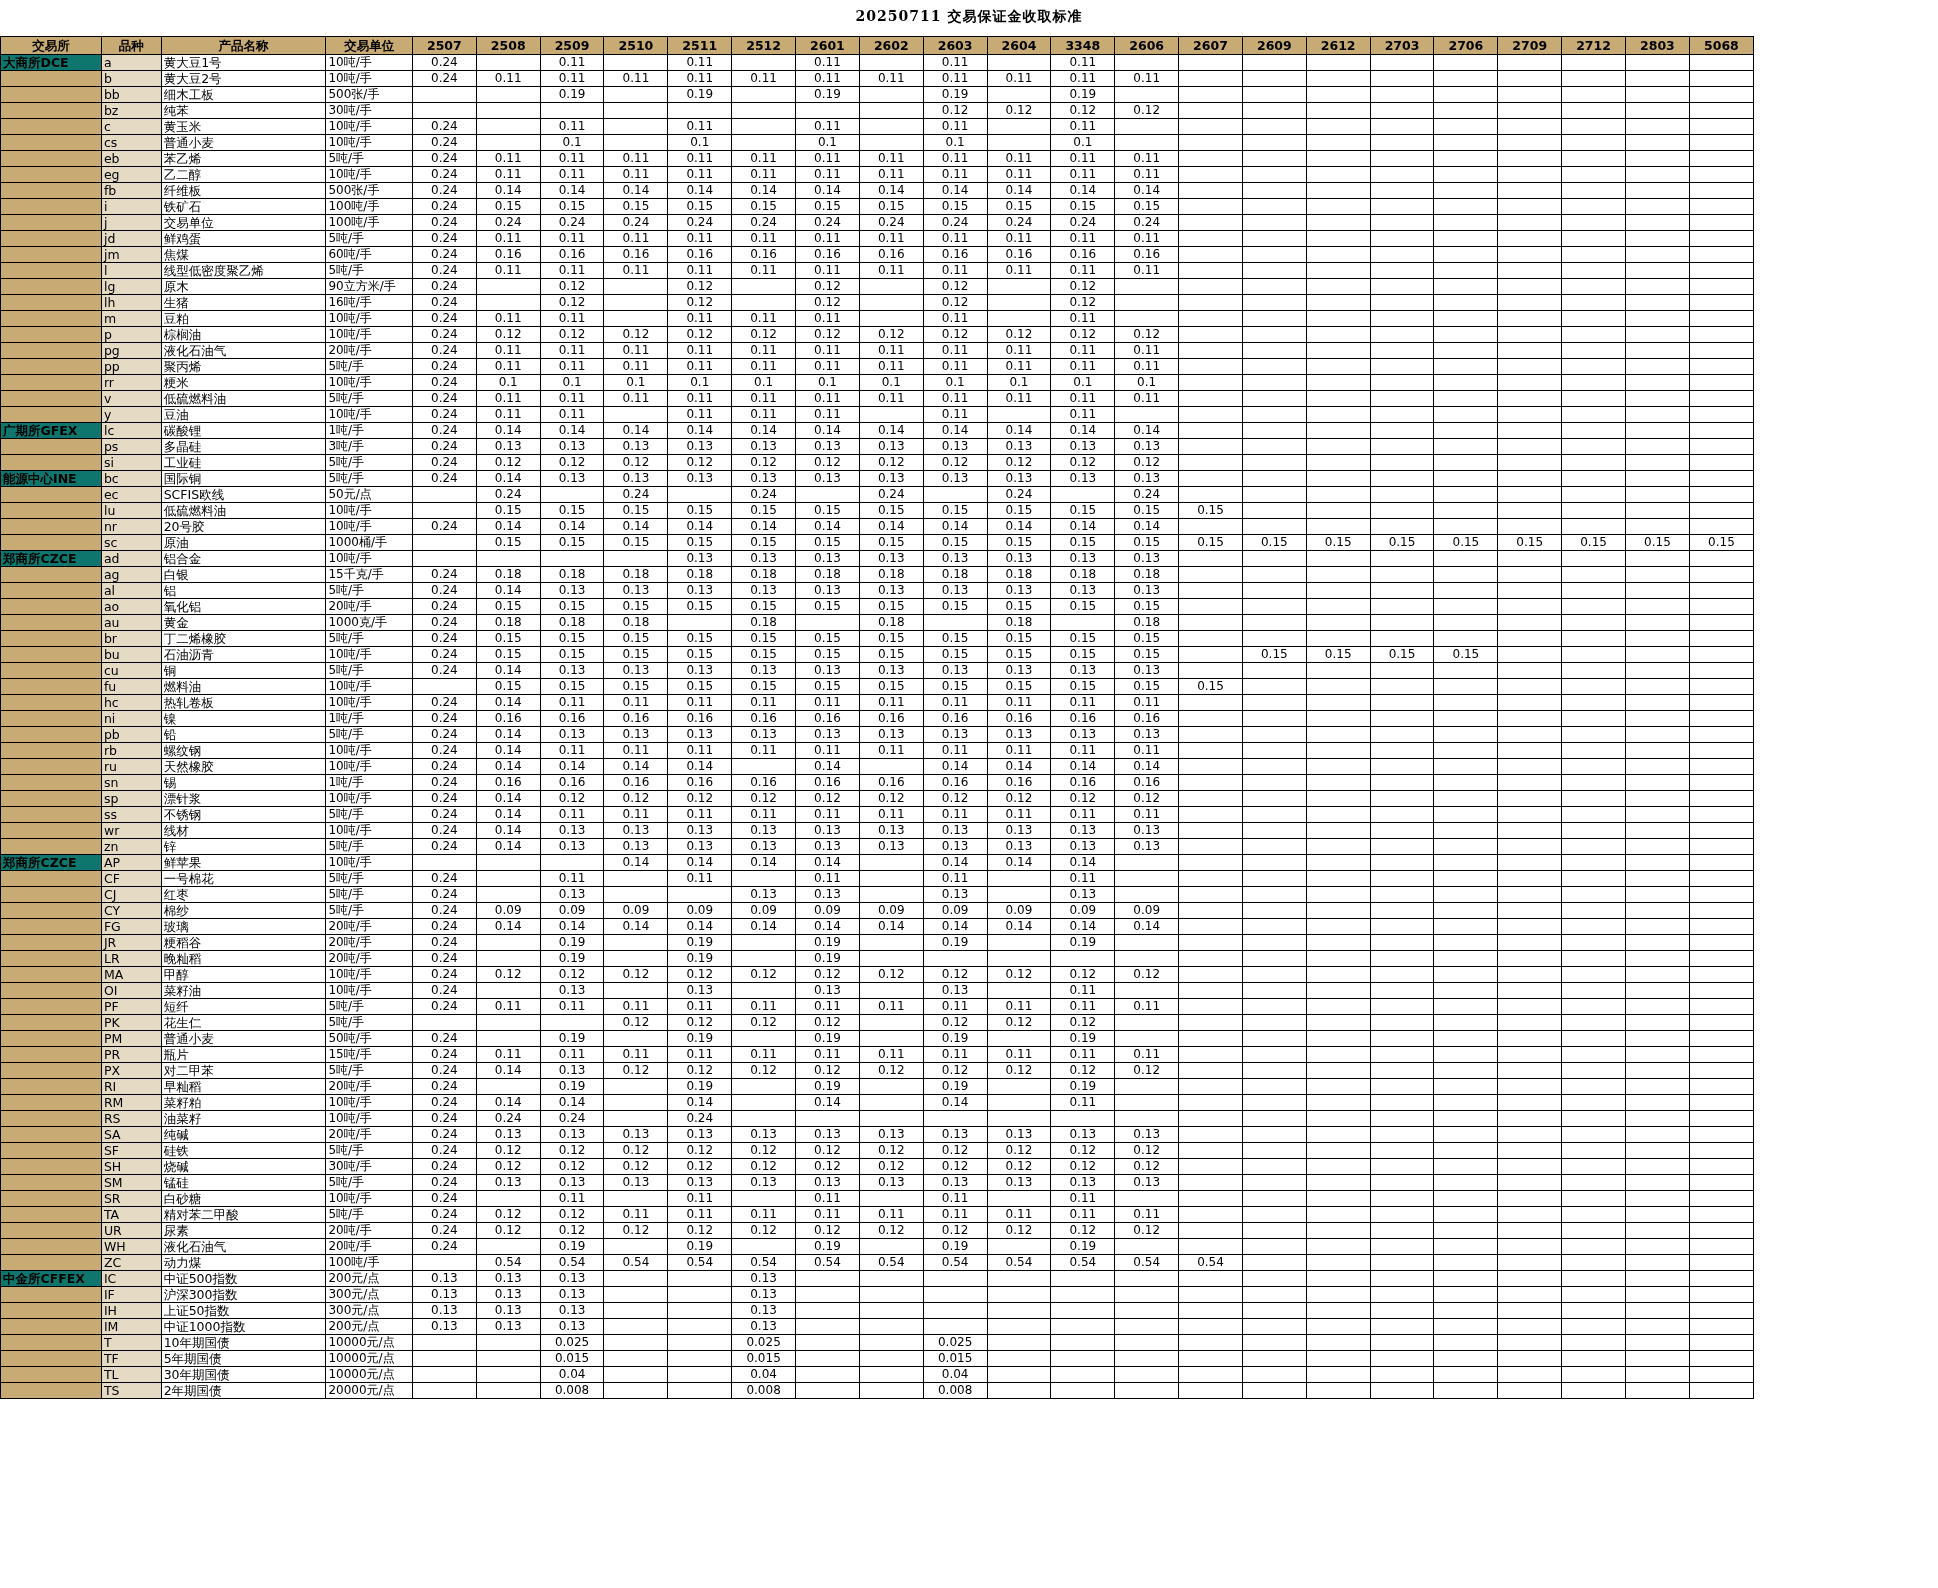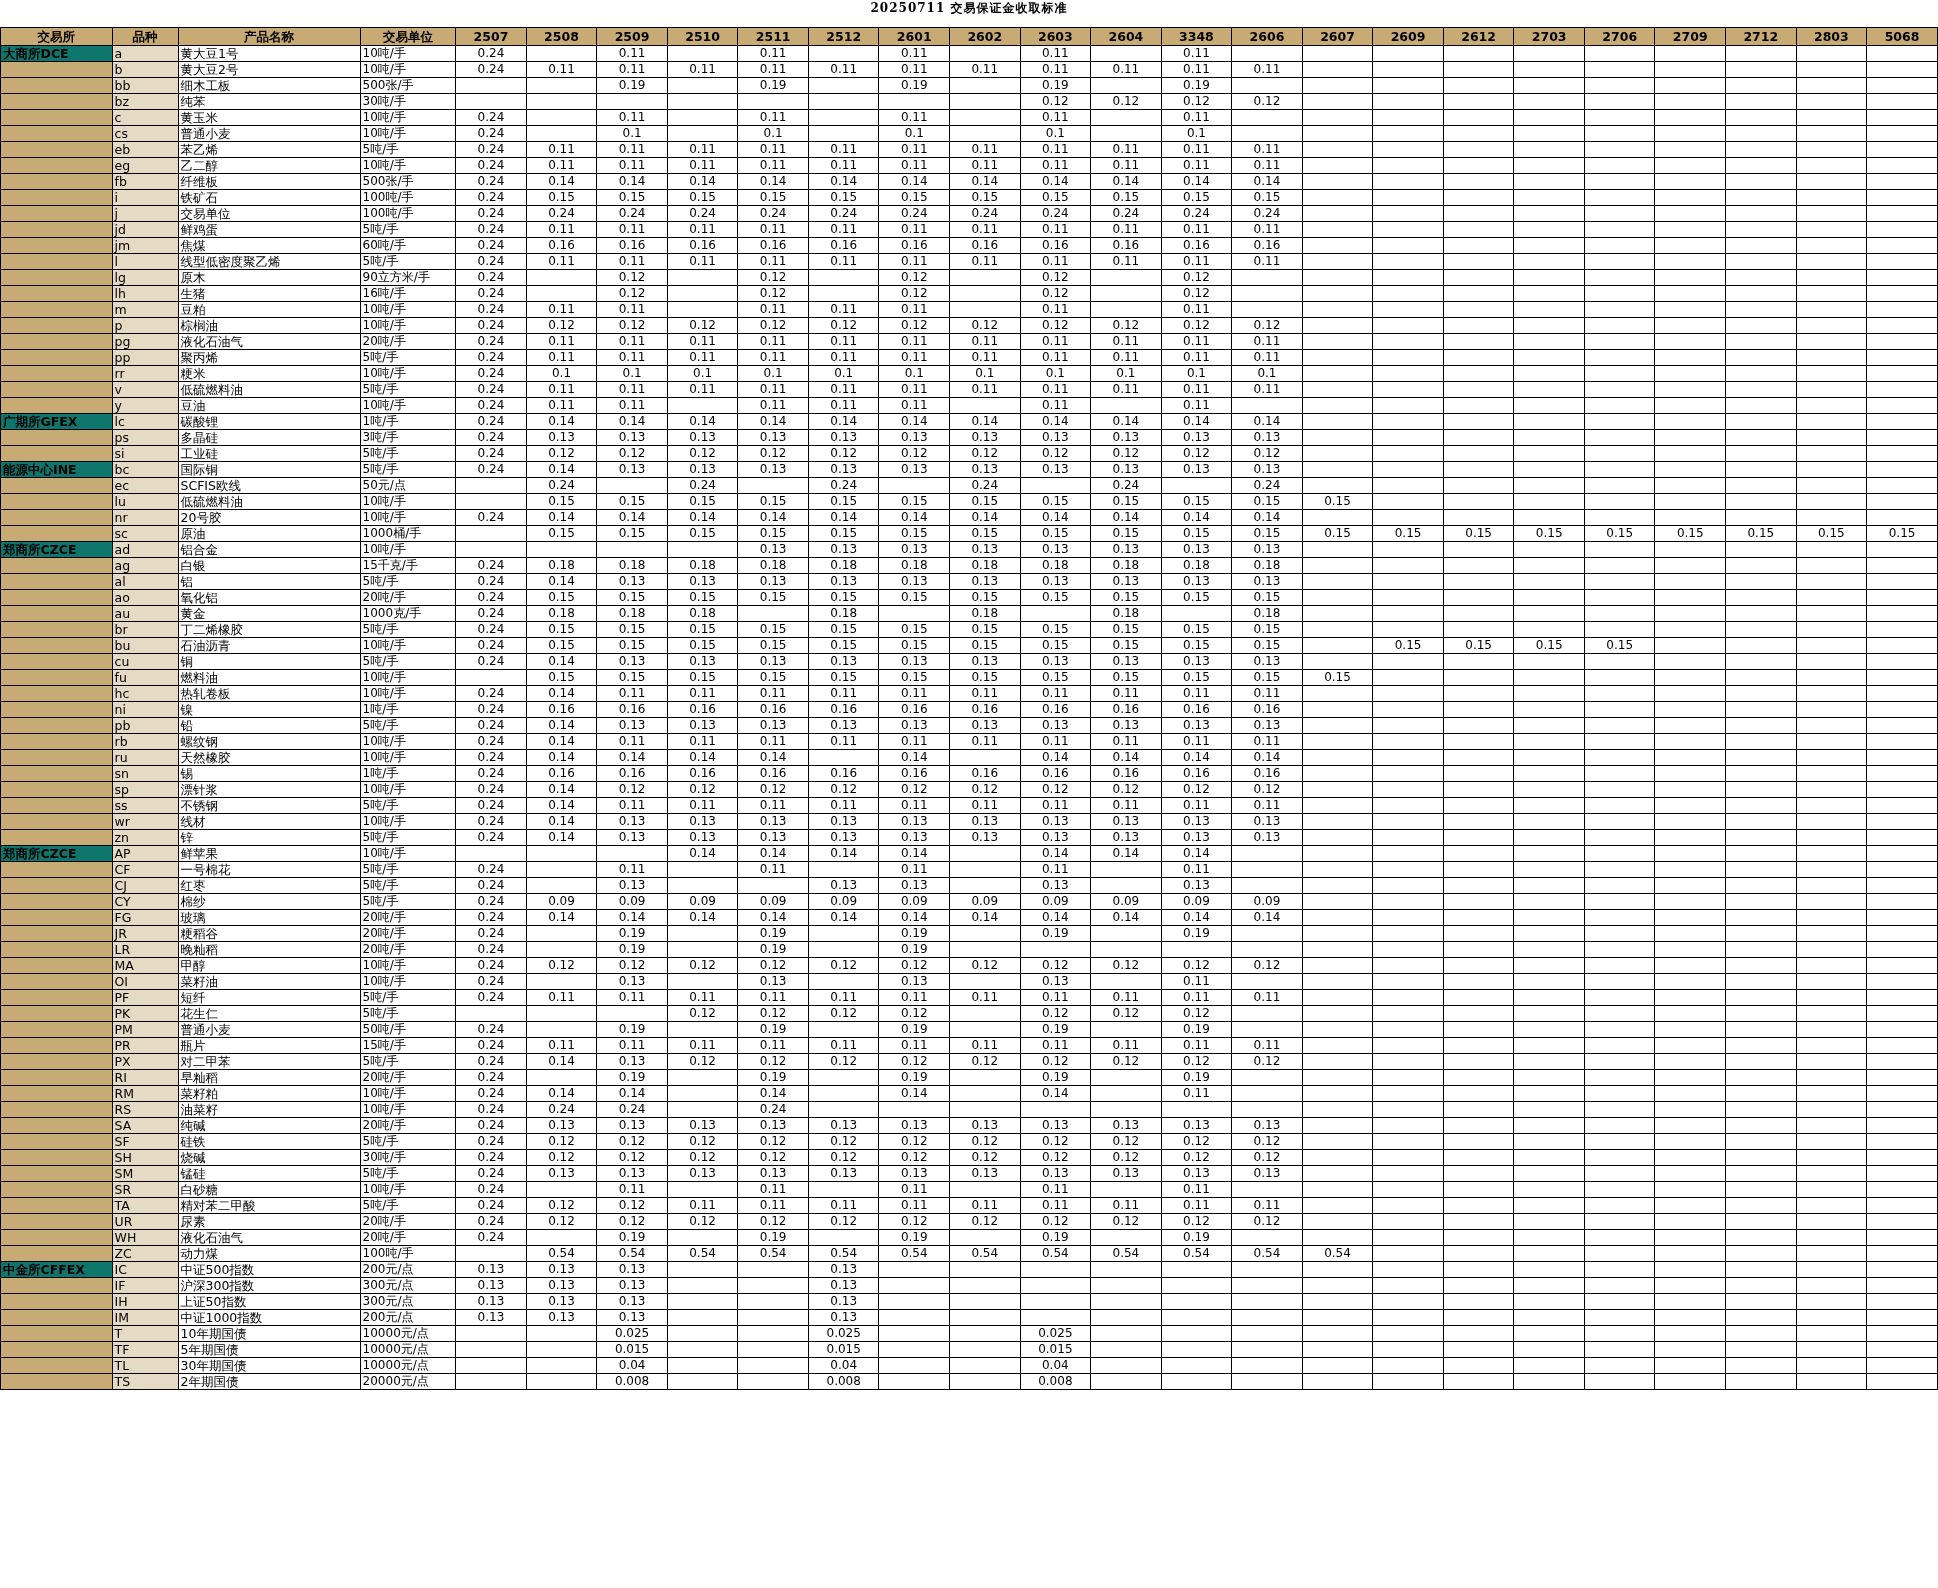--- a/index.html
+++ b/index.html
@@ -3,30 +3,30 @@
 <meta charset="utf-8">
 <style>
   html,body{margin:0;padding:0;background:#ffffff;}
   body{
     font-family:"DejaVu Sans","Liberation Sans",sans-serif;
     width:1938px;
     -webkit-font-smoothing:none;
   }
   #title{
     text-align:center;
-    font-size:12px;
+    font-size:14px;
     font-weight:bold;
     letter-spacing:1px;
-    padding:0 0 10px 0;
+    padding:8px 0 10px 0;
     font-family:"DejaVu Serif","Liberation Serif",serif;
   }
   table{
     border-collapse:collapse;
     table-layout:fixed;
-    width:1938px;
+    width:1754px;
     font-size:12px;
   }
   col.c-exch{width:98px;}
   col.c-code{width:58px;}
   col.c-name{width:160px;}
   col.c-unit{width:84px;}
   col.c-m{width:62px;}
   th,td{
     border:1px solid #000;
     height:15px;

